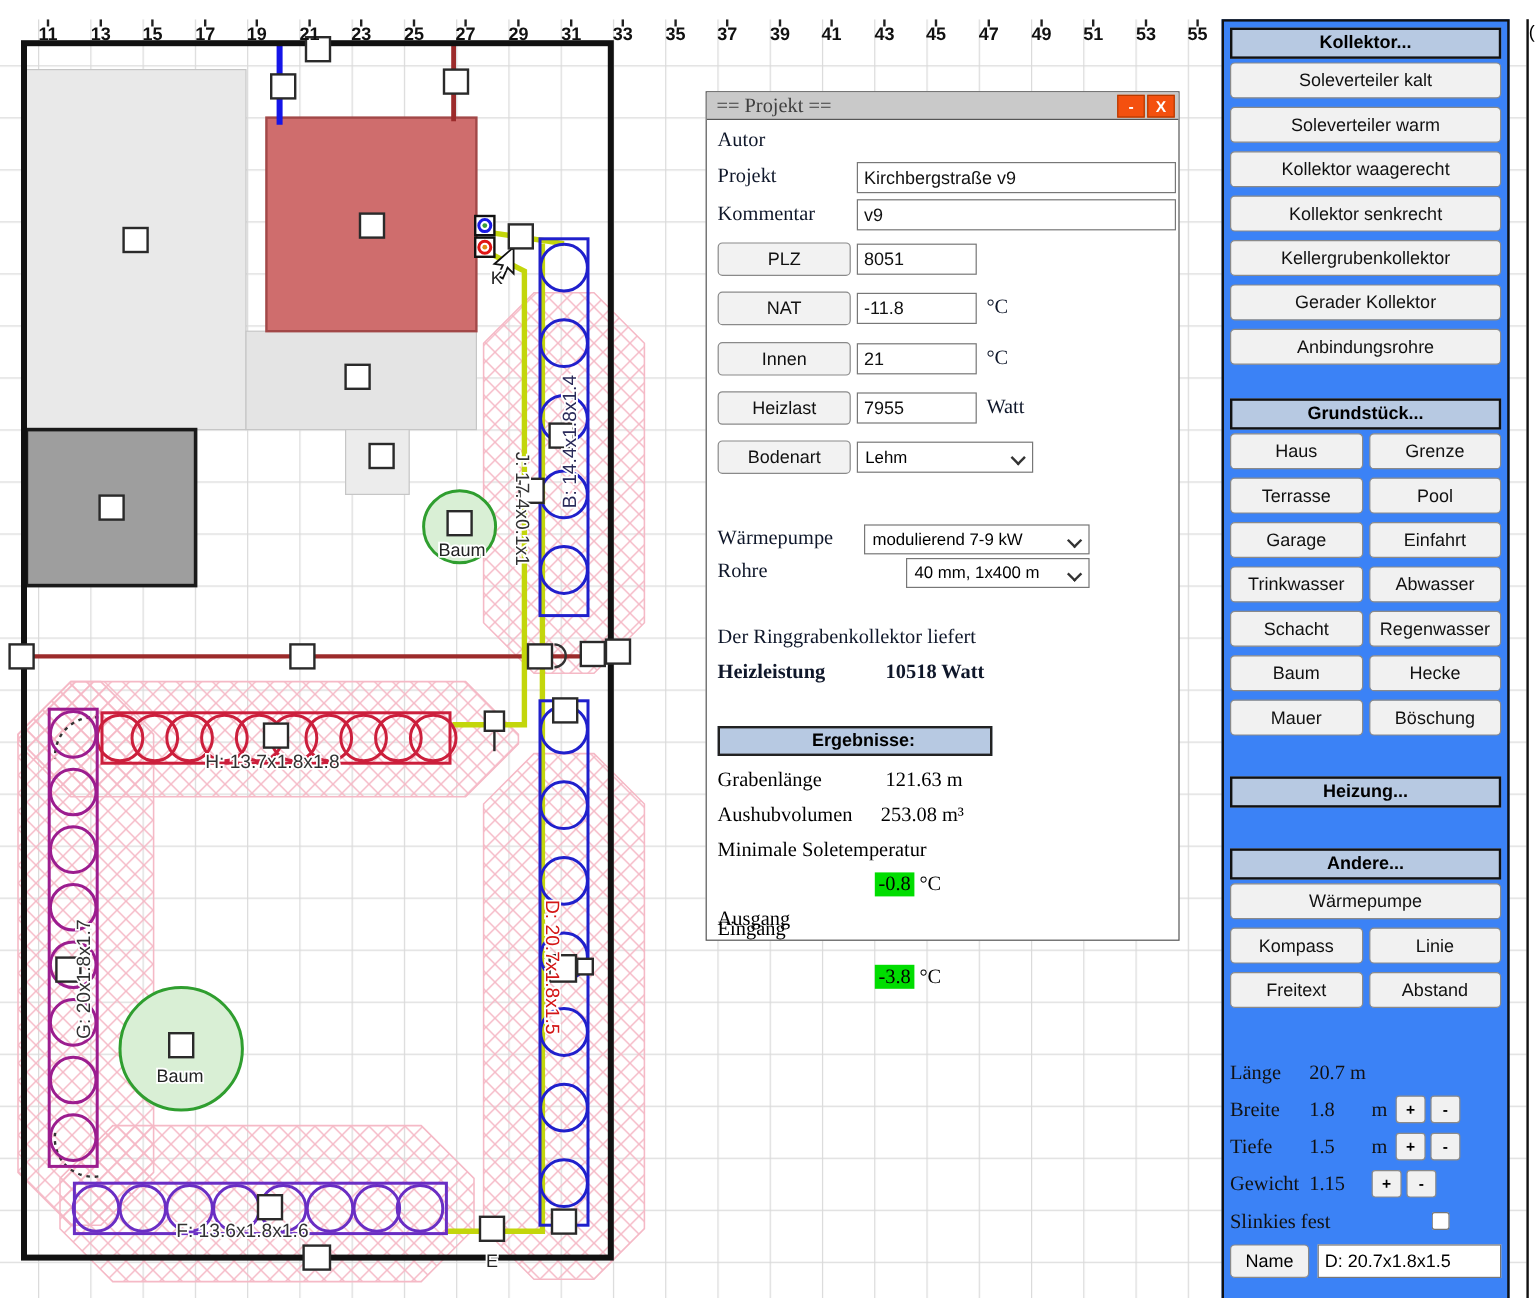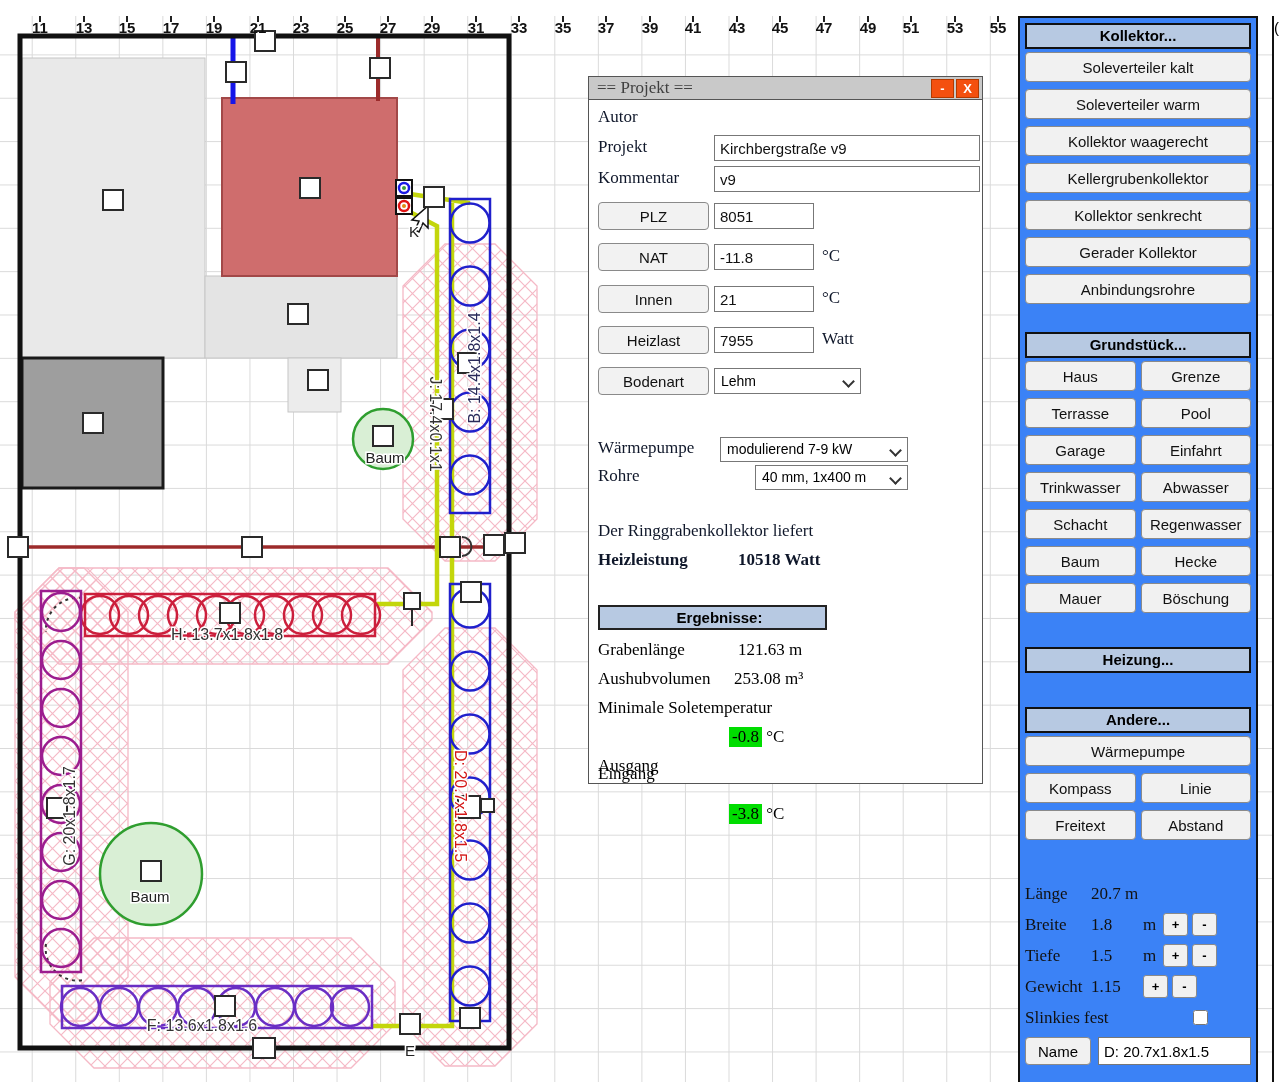--- a/index.html
+++ b/index.html
@@ -359,22 +359,22 @@
     <span>°C</span>
   </div>
 </div>
 
 
 <div class="panel">
   <div class="hdr">Kollektor...</div>
   <button class="pbtn">Soleverteiler kalt</button>
   <button class="pbtn">Soleverteiler warm</button>
   <button class="pbtn">Kollektor waagerecht</button>
+  <button class="pbtn">Kollektor senkrecht</button>
   <button class="pbtn">Kellergrubenkollektor</button>
-  <button class="pbtn">Kollektor senkrecht</button>
   <button class="pbtn">Gerader Kollektor</button>
   <button class="pbtn">Anbindungsrohre</button>
 
   <div class="sp20"></div>
   <div class="hdr">Grundstück...</div>
   <div class="prow">
     <button class="pbtn">Haus</button>
     <button class="pbtn">Grenze</button>
   </div>
   <div class="prow">

